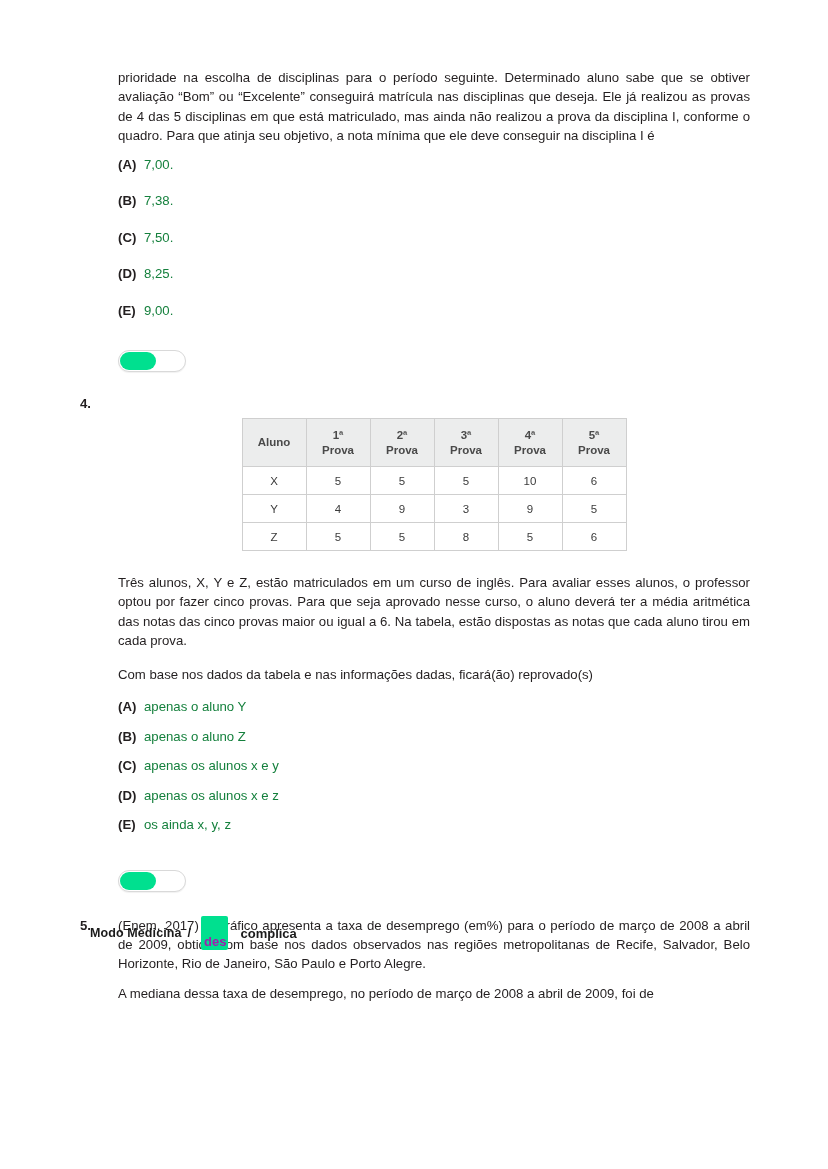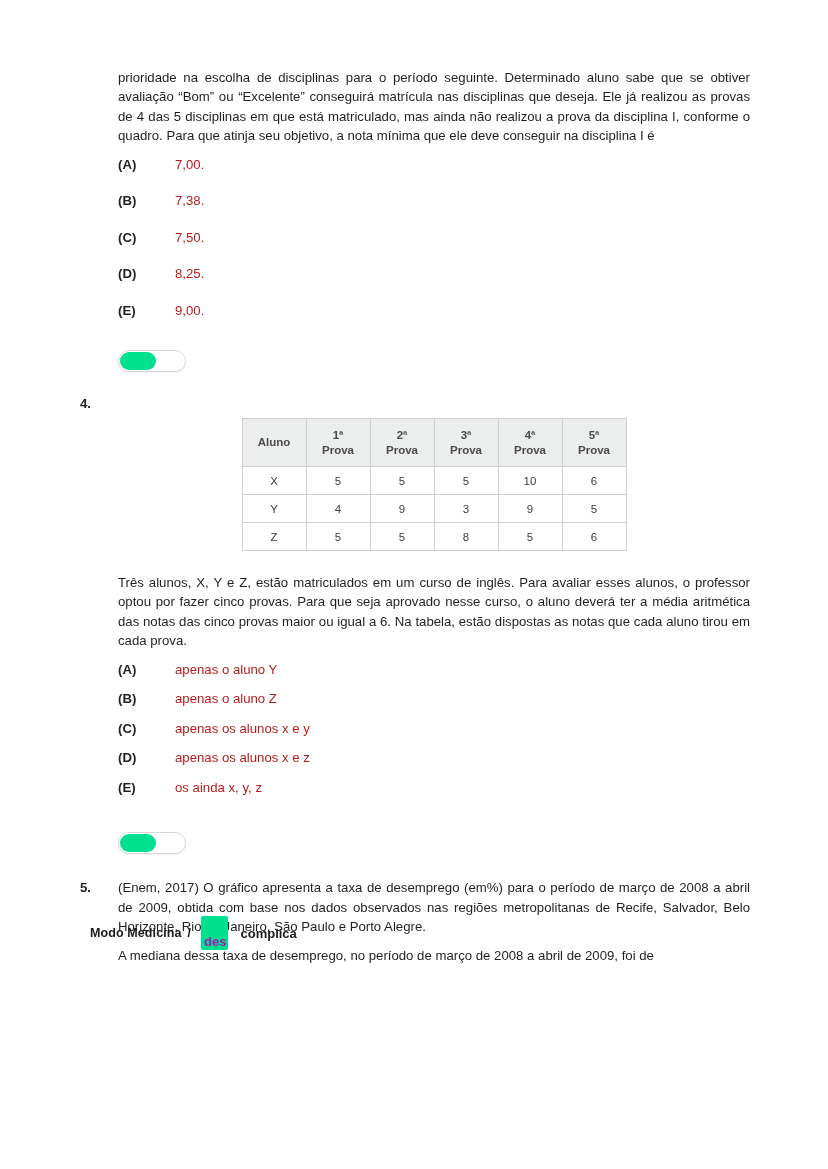--- a/index.html
+++ b/index.html
@@ -44,21 +44,21 @@
     align-items: baseline;
     font-size: 13.2px;
     line-height: 1.4;
     margin-bottom: 18px;
   }
   .alt .letter {
     font-weight: bold;
     width: 26px;
     flex: 0 0 26px;
   }
-  .alt .txt { color: #b91c1c; margin-left: 31px; }
+  .alt .txt { color: #15803d; }
 
   .alts.tight .alt { margin-bottom: 11px; }
 
   
   .pill-wrap {
     margin: 30px 0 22px 0;
     padding-left: 0;
   }
   .pill {
     width: 68px;
@@ -258,20 +258,21 @@
                 <td>5</td>
                 <td>8</td>
                 <td>5</td>
                 <td>6</td>
               </tr>
             </tbody>
           </table>
         </div>
 
         <p class="para">Três alunos, X, Y e Z, estão matriculados em um curso de inglês. Para avaliar esses alunos, o professor optou por fazer cinco provas. Para que seja aprovado nesse curso, o aluno deverá ter a média aritmética das notas das cinco provas maior ou igual a 6. Na tabela, estão dispostas as notas que cada aluno tirou em cada prova.</p>
+        <p class="para nojust" style="margin-top:14px;margin-bottom:14px;">Com base nos dados da tabela e nas informações dadas, ficará(ão) reprovado(s)</p>
 
         <div class="alts tight">
           <div class="alt">
             <span class="letter">(A)</span>
             <span class="txt">apenas o aluno Y</span>
           </div>
           <div class="alt">
             <span class="letter">(B)</span>
             <span class="txt">apenas o aluno Z</span>
           </div>

